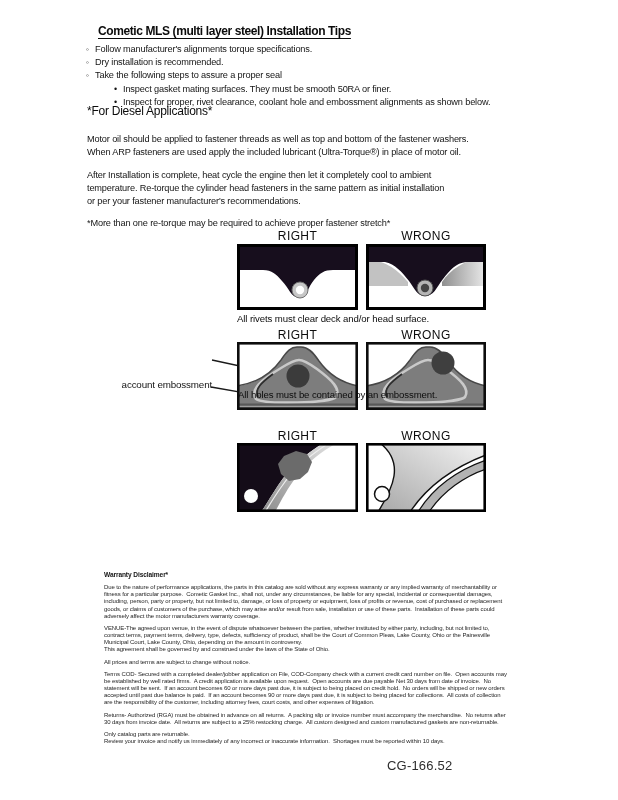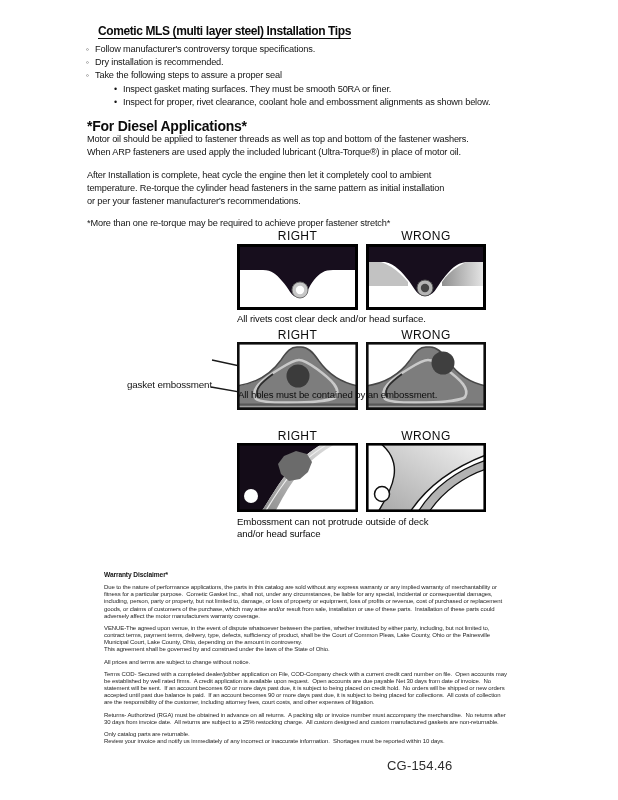--- a/index.html
+++ b/index.html
@@ -10,21 +10,21 @@
   .title{left:98px;top:24px;font-size:12px;font-weight:bold;letter-spacing:-0.4px;
          text-decoration:underline;text-underline-offset:3px;color:#0b0b0b;}
 
   .tips{left:86px;top:43px;font-size:9.2px;letter-spacing:-0.15px;line-height:13.2px;color:#141414;}
   .tip{display:flex;align-items:flex-start;}
   .tip .marker{width:9px;flex:0 0 9px;text-align:left;}
   .tip.sub{margin-left:28px;}
   .tip .marker.dot{font-size:9px;}
   .tip .marker.circ{font-size:8px;position:relative;top:-0.5px;}
 
-  .h2{left:87px;top:118px;font-size:14px;font-weight:bold;letter-spacing:-0.25px;color:#0c0c0c;}
+  .h2{left:87px;top:104px;font-size:12px;font-weight:normal;letter-spacing:-0.25px;color:#0c0c0c;}
   .body-par{font-size:9.2px;letter-spacing:-0.15px;line-height:12.8px;white-space:pre;color:#141414;}
   .p1{left:87px;top:133px;}
   .p2{left:87px;top:169px;}
   .p3{left:87px;top:217px;}
 
   .dlabel{position:absolute;text-align:center;font-size:12px;letter-spacing:0.4px;color:#0c0c0c;}
   .lblR1{left:237px;top:229px;width:121px;}  .lblW1{left:366px;top:229px;width:120px;}
   .lblR2{left:237px;top:328px;width:121px;}  .lblW2{left:366px;top:328px;width:120px;}
   .lblR3{left:237px;top:429px;width:121px;}  .lblW3{left:366px;top:429px;width:120px;}
 
@@ -53,21 +53,21 @@
 </head>
 <body>
 
 <div class="page">
 
   <div class="abs title">Cometic MLS (multi layer steel) Installation Tips</div>
 
   <div class="abs tips">
     <div class="tip">
       <span class="marker circ">◦</span>
-      <span>Follow manufacturer's controversy torque specifications.</span>
+      <span>Follow manufacturer's alignments torque specifications.</span>
     </div>
     <div class="tip">
       <span class="marker circ">◦</span>
       <span>Dry installation is recommended.</span>
     </div>
     <div class="tip">
       <span class="marker circ">◦</span>
       <span>Take the following steps to assure a proper seal</span>
     </div>
     <div class="tip sub">
@@ -111,23 +111,23 @@
     <rect x="0" y="0" width="120" height="66" fill="#ffffff"></rect>
     <path d="M2,15 C20,17 32,26 42,38 L42,42 L2,42 Z" fill="#c2c2c2"></path>
     <path d="M118,13 C98,16 84,26 76,38 L76,42 L118,42 Z" fill="url(#gW1)"></path>
     <rect x="2" y="42" width="116" height="22" fill="#ffffff"></rect>
     <path d="M0,0 H120 V18 H100 C90,19 84,26 77,35 C70,44 68,52 59,52 C51,52 49,45 43,37 C36,28 29,20 19,18 H0 Z" fill="#170e1d"></path>
     <circle cx="59" cy="44" r="8" fill="#b5b5b5" stroke="#4f4f4f" stroke-width="1"></circle>
     <circle cx="59" cy="44" r="4.2" fill="#454545"></circle>
     <rect x="1.5" y="1.5" width="117" height="63" fill="none" stroke="#000000" stroke-width="3"></rect>
   </svg>
 
-  <div class="caption cap1">All rivets cost clear deck and/or head surface.</div>
-
-  <div class="ann ann2">gasket embossment</div>
+  <div class="caption cap1">All rivets must clear deck and/or head surface.</div>
+
+  <div class="ann ann2">account embossment</div>
   <svg class="abs leader" width="100" height="55" viewBox="0 0 100 55">
     <line x1="7" y1="10" x2="86" y2="27" stroke="#1a1a1a" stroke-width="1.3"></line>
     <line x1="6" y1="37" x2="57" y2="46" stroke="#1a1a1a" stroke-width="1.3"></line>
   </svg>
 
   <div class="dlabel lblR2">RIGHT</div>
   <div class="dlabel lblW2">WRONG</div>
 
   <svg class="box b2r" width="121" height="68" viewBox="0 0 121 68">
     <rect x="0" y="0" width="121" height="68" fill="#ffffff"></rect>
@@ -181,22 +181,20 @@
           <stop offset="1" stop-color="#a8a8a8"></stop>
       </linearGradient>
     </defs>
     <rect x="0" y="0" width="120" height="69" fill="#ffffff"></rect>
     <path d="M14,0 H120 V12 C86,25 60,45 44,69 H12 C27,45 39,20 14,0 Z" fill="url(#g3w)" stroke="#0f0f0f" stroke-width="1.4"></path>
     <path d="M120,17 C89,28 66,46 52,69 H63 C77,48 99,33 120,26 Z" fill="#b3b3b3" stroke="#0f0f0f" stroke-width="1.2"></path>
     <circle cx="16" cy="51" r="7.5" fill="#ffffff" stroke="#101010" stroke-width="1.5"></circle>
     <rect x="1.3" y="1.3" width="117.4" height="66.4" fill="none" stroke="#000000" stroke-width="2.6"></rect>
   </svg>
 
-  <div class="caption cap3">Embossment can not protrude outside of deck
-and/or head surface</div>
 
   <div class="abs disc">
     <div class="dh">Warranty Disclaimer*</div>
     <p>Due to the nature of performance applications, the parts in this catalog are sold without any express warranty or any implied warranty of merchantability or
 fitness for a particular purpose.  Cometic Gasket Inc., shall not, under any circumstances, be liable for any special, incidental or consequential damages,
 including, person, party or property, but not limited to, damage, or loss of property or equipment, loss of profits or revenue, cost of purchased or replacement
 goods, or claims of customers of the purchase, which may arise and/or result from sale, installation or use of these parts.  Installation of these parts could
 adversely affect the motor manufacturers warranty coverage.</p>
     <p>VENUE-The agreed upon venue, in the event of dispute whatsoever between the parties, whether instituted by either party, including, but not limited to,
 contract terms, payment terms, delivery, type, defects, sufficiency of product, shall be the Court of Common Pleas, Lake County, Ohio or the Painesville
@@ -207,15 +205,15 @@
 be established by well rated firms.  A credit application is available upon request.  Open accounts are due payable Net 30 days from date of invoice.  No
 statement will be sent.  If an account becomes 60 or more days past due, it is subject to being placed on credit hold.  No orders will be shipped or new orders
 accepted until past due balance is paid.  If an account becomes 90 or more days past due, it is subject to being placed for collections.  All costs of collection
 are the responsibility of the customer, including attorney fees, court costs, and other expenses of litigation.</p>
     <p>Returns- Authorized (RGA) must be obtained in advance on all returns.  A packing slip or invoice number must accompany the merchandise.  No returns after
 30 days from invoice date.  All returns are subject to a 25% restocking charge.  All custom designed and custom manufactured gaskets are non-returnable.</p>
     <p>Only catalog parts are returnable.
 Review your invoice and notify us immediately of any incorrect or inaccurate information.  Shortages must be reported within 10 days.</p>
   </div>
 
-  <div class="abs pagenum">CG-154.46</div>
+  <div class="abs pagenum">CG-166.52</div>
 
 </div>
 
 </body></html>

